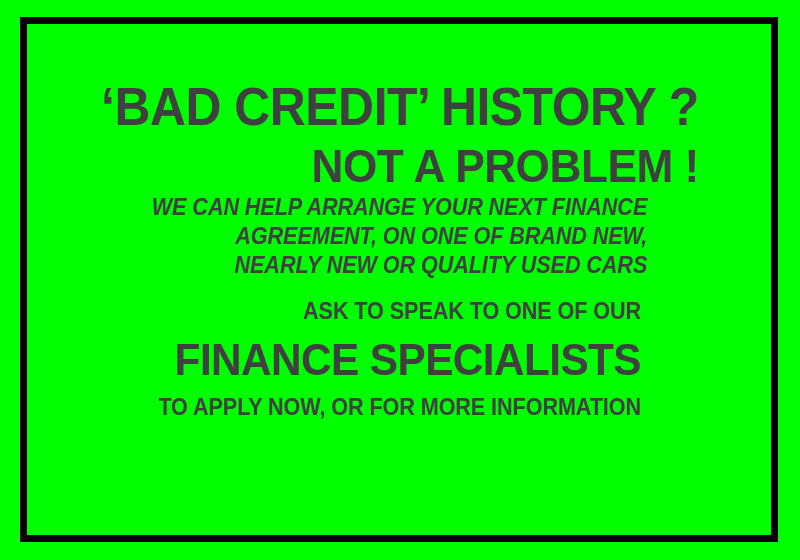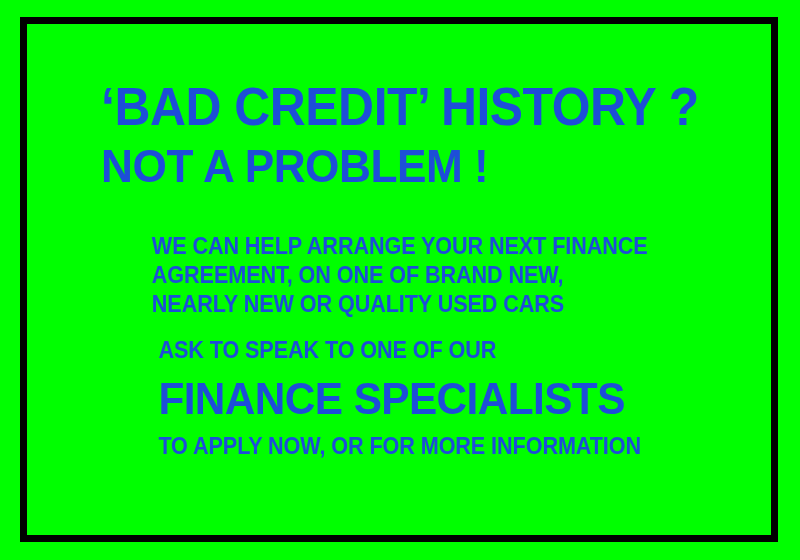--- a/index.html
+++ b/index.html
@@ -36,22 +36,22 @@
   #content {
     position: absolute;
     left: 0;
     top: 0;
     width: 800px;
     height: 560px;
     display: flex;
     flex-direction: column;
     align-items: center;
     box-sizing: border-box;
-    color: #1d4ed8;
-    text-align: left;
+    color: #404040;
+    text-align: right;
   }
 
   .ln {
     display: block;
     width: 100%;
     white-space: nowrap;
     font-weight: 700;
     letter-spacing: -0.2px;
     transform: scaleX(0.94);
     transform-origin: center center;
@@ -69,21 +69,21 @@
   }
   #headline-2 {
     font-size: 47px;
     line-height: 54px;
     letter-spacing: -0.5px;
     margin-top: 4px;
   }
 
   
   #body-para {
-    margin-top: 39px;
+    font-style: italic;
   }
   #body-para .ln {
     font-size: 23px;
     line-height: 29px;
     letter-spacing: -0.1px;
   }
 
   
   #cta-block {
     margin-top: 17px;

